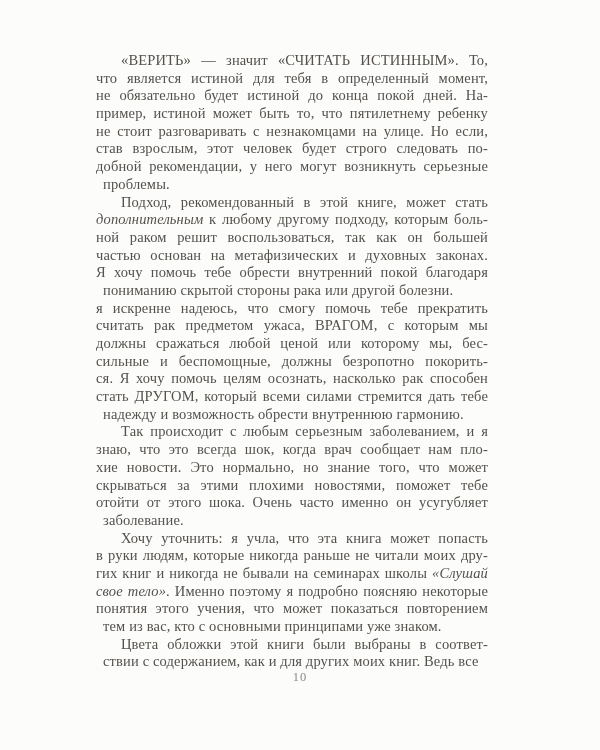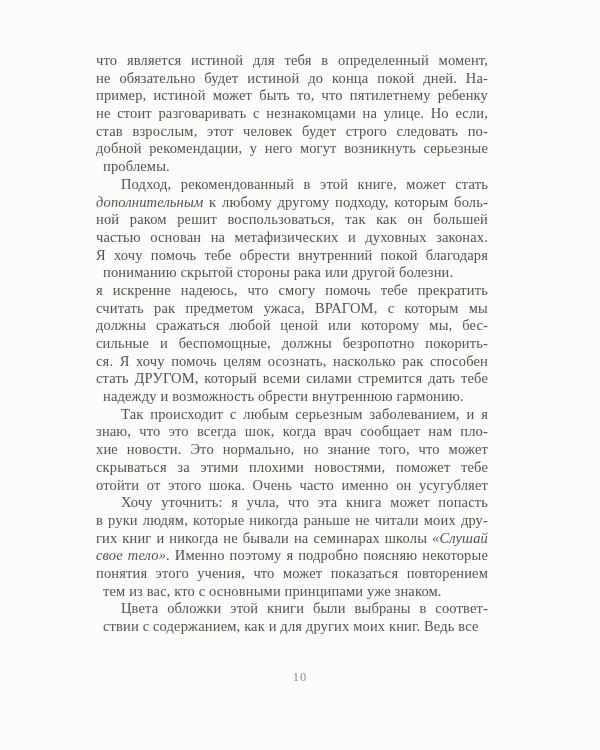--- a/index.html
+++ b/index.html
@@ -43,20 +43,21 @@
     letter-spacing: 1px;
   }
 </style>
 </head>
 <body>
 
 <div class="page">
   <main class="text-block">
 
     <div class="para">
+      <div class="line pstart">«ВЕРИТЬ» — значит «СЧИТАТЬ ИСТИННЫМ». То,</div>
       <div class="line">что является истиной для тебя в определенный момент,</div>
       <div class="line">не обязательно будет истиной до конца покой дней. На-</div>
       <div class="line">пример, истиной может быть то, что пятилетнему ребенку</div>
       <div class="line">не стоит разговаривать с незнакомцами на улице. Но если,</div>
       <div class="line">став взрослым, этот человек будет строго следовать по-</div>
       <div class="line">добной рекомендации, у него могут возникнуть серьезные</div>
       <div class="line pend">проблемы.</div>
     </div>
 
     <div class="para">
@@ -77,20 +78,21 @@
       <div class="line">стать ДРУГОМ, который всеми силами стремится дать тебе</div>
       <div class="line pend">надежду и возможность обрести внутреннюю гармонию.</div>
     </div>
 
     <div class="para">
       <div class="line pstart">Так происходит с любым серьезным заболеванием, и я</div>
       <div class="line">знаю, что это всегда шок, когда врач сообщает нам пло-</div>
       <div class="line">хие новости. Это нормально, но знание того, что может</div>
       <div class="line">скрываться за этими плохими новостями, поможет тебе</div>
       <div class="line">отойти от этого шока. Очень часто именно он усугубляет</div>
+      <div class="line pend">заболевание.</div>
     </div>
 
     <div class="para">
       <div class="line pstart">Хочу уточнить: я учла, что эта книга может попасть</div>
       <div class="line">в руки людям, которые никогда раньше не читали моих дру-</div>
       <div class="line"><span>гих книг и никогда не бывали на семинарах школы </span><span class="it">«Слушай</span></div>
       <div class="line"><span class="it">свое тело»</span><span>. Именно поэтому я подробно поясняю некоторые</span></div>
       <div class="line">понятия этого учения, что может показаться повторением</div>
       <div class="line pend">тем из вас, кто с основными принципами уже знаком.</div>
     </div>

